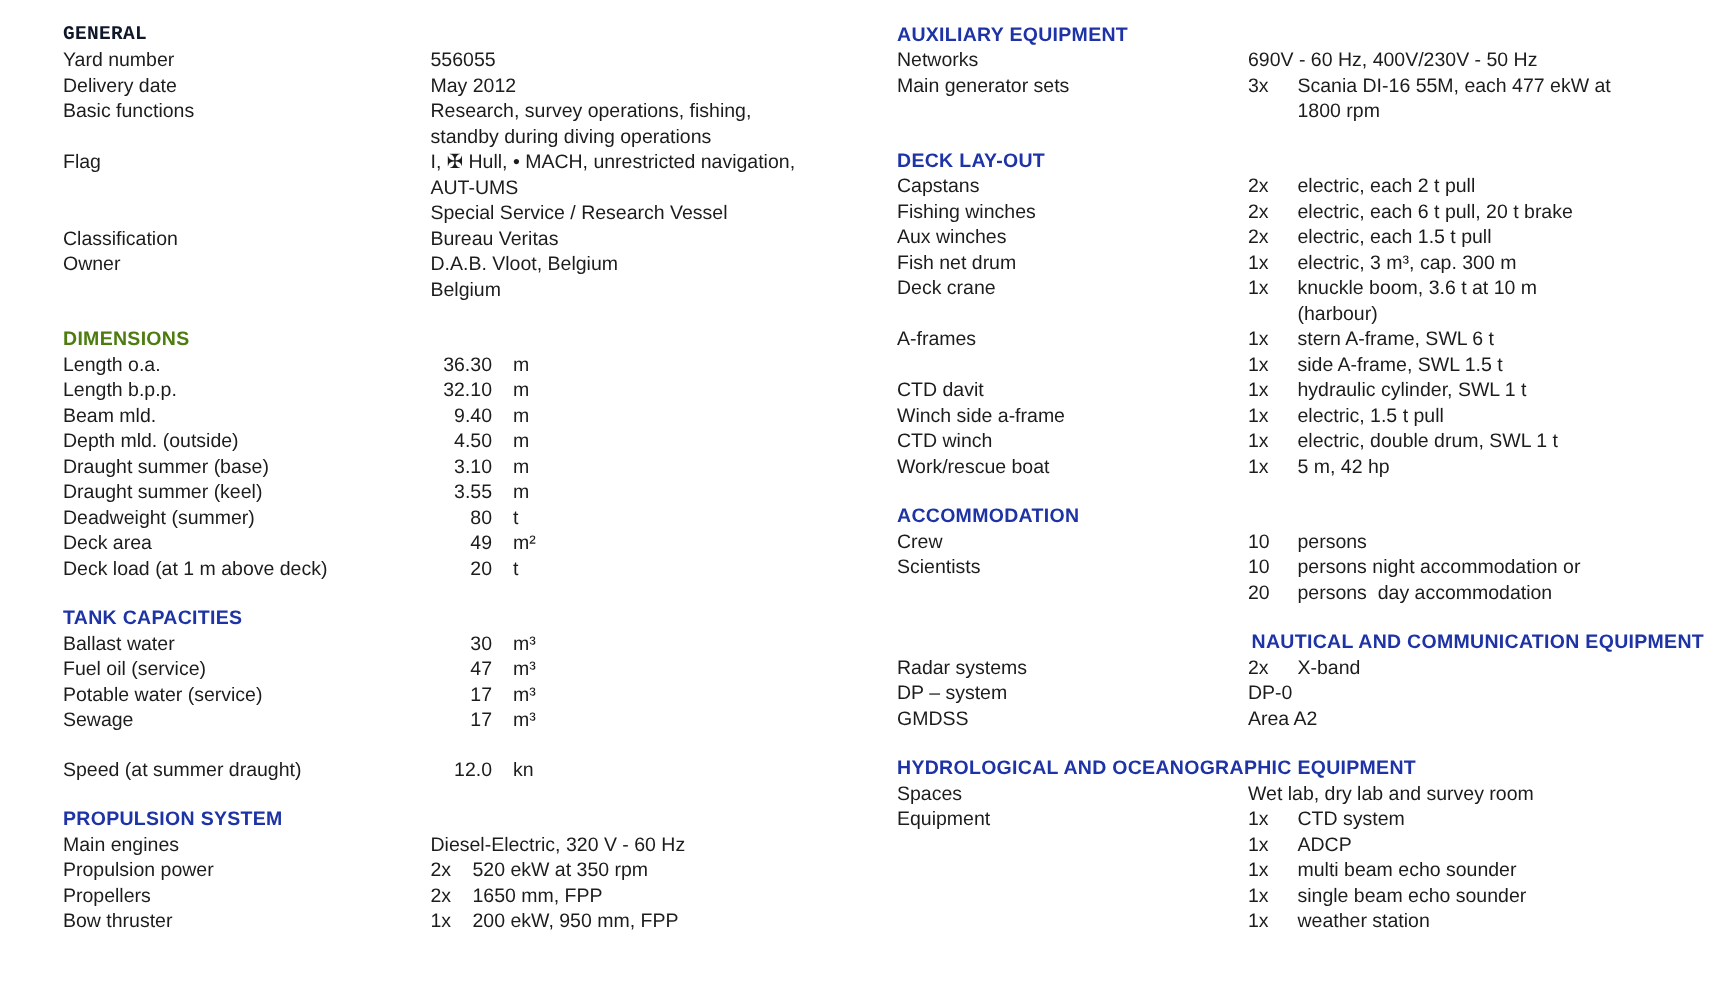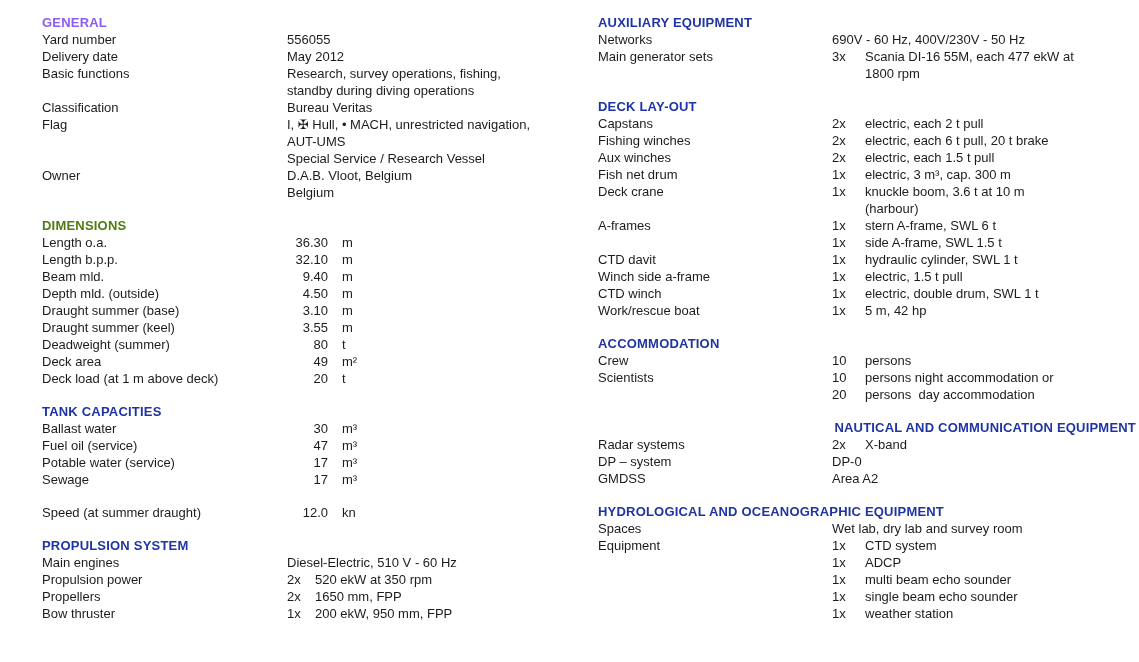--- a/index.html
+++ b/index.html
@@ -23,55 +23,55 @@
   .line.indent { padding-left: var(--qty-w); }
   .num { display: inline-block; width: var(--num-w); text-align: right; }
   .unit { display: inline-block; margin-left: var(--unit-gap); }
 </style>
 </head>
 <body style="color: rgb(28, 28, 28); background: rgb(255, 255, 255);">
 
 <div class="page">
   <div class="col col-left">
       <div class="section">
-        <div class="section-title" style="color: #8b5cf6;">GENERAL</div>
+        <div class="section-title" style="color: #0f172a; font-family: Liberation Mono, monospace;">GENERAL</div>
         <div class="row">
           <div class="label">Yard number</div>
           <div class="val">
             <div class="line"><span class="text">556055</span></div>
           </div>
         </div>
         <div class="row">
           <div class="label">Delivery date</div>
           <div class="val">
             <div class="line"><span class="text">May 2012</span></div>
           </div>
         </div>
         <div class="row">
           <div class="label">Basic functions</div>
           <div class="val">
             <div class="line"><span class="text">Research, survey operations, fishing,</span></div>
             <div class="line"><span class="text">standby during diving operations</span></div>
-          </div>
-        </div>
-        <div class="row">
-          <div class="label">Classification</div>
-          <div class="val">
-            <div class="line"><span class="text">Bureau Veritas</span></div>
           </div>
         </div>
         <div class="row">
           <div class="label">Flag</div>
           <div class="val">
             <div class="line"><span class="text">I, ✠ Hull, • MACH, unrestricted navigation,</span></div>
             <div class="line"><span class="text">AUT-UMS</span></div>
             <div class="line"><span class="text">Special Service / Research Vessel</span></div>
           </div>
         </div>
         <div class="row">
+          <div class="label">Classification</div>
+          <div class="val">
+            <div class="line"><span class="text">Bureau Veritas</span></div>
+          </div>
+        </div>
+        <div class="row">
           <div class="label">Owner</div>
           <div class="val">
             <div class="line"><span class="text">D.A.B. Vloot, Belgium</span></div>
             <div class="line"><span class="text">Belgium</span></div>
           </div>
         </div>
       </div>
       <div class="section">
         <div class="section-title" style="color: #4d7c0f;">DIMENSIONS</div>
         <div class="row">
@@ -162,21 +162,21 @@
           <div class="val">
             <div class="line"><span class="num">12.0</span><span class="unit">kn</span></div>
           </div>
         </div>
       </div>
       <div class="section">
         <div class="section-title" style="color: rgb(30, 52, 166);">PROPULSION SYSTEM</div>
         <div class="row">
           <div class="label">Main engines</div>
           <div class="val">
-            <div class="line"><span class="text">Diesel-Electric, 510 V - 60 Hz</span></div>
+            <div class="line"><span class="text">Diesel-Electric, 320 V - 60 Hz</span></div>
           </div>
         </div>
         <div class="row">
           <div class="label">Propulsion power</div>
           <div class="val">
             <div class="line"><span class="qty">2x</span><span class="text">520 ekW at 350 rpm</span></div>
           </div>
         </div>
         <div class="row">
           <div class="label">Propellers</div>

